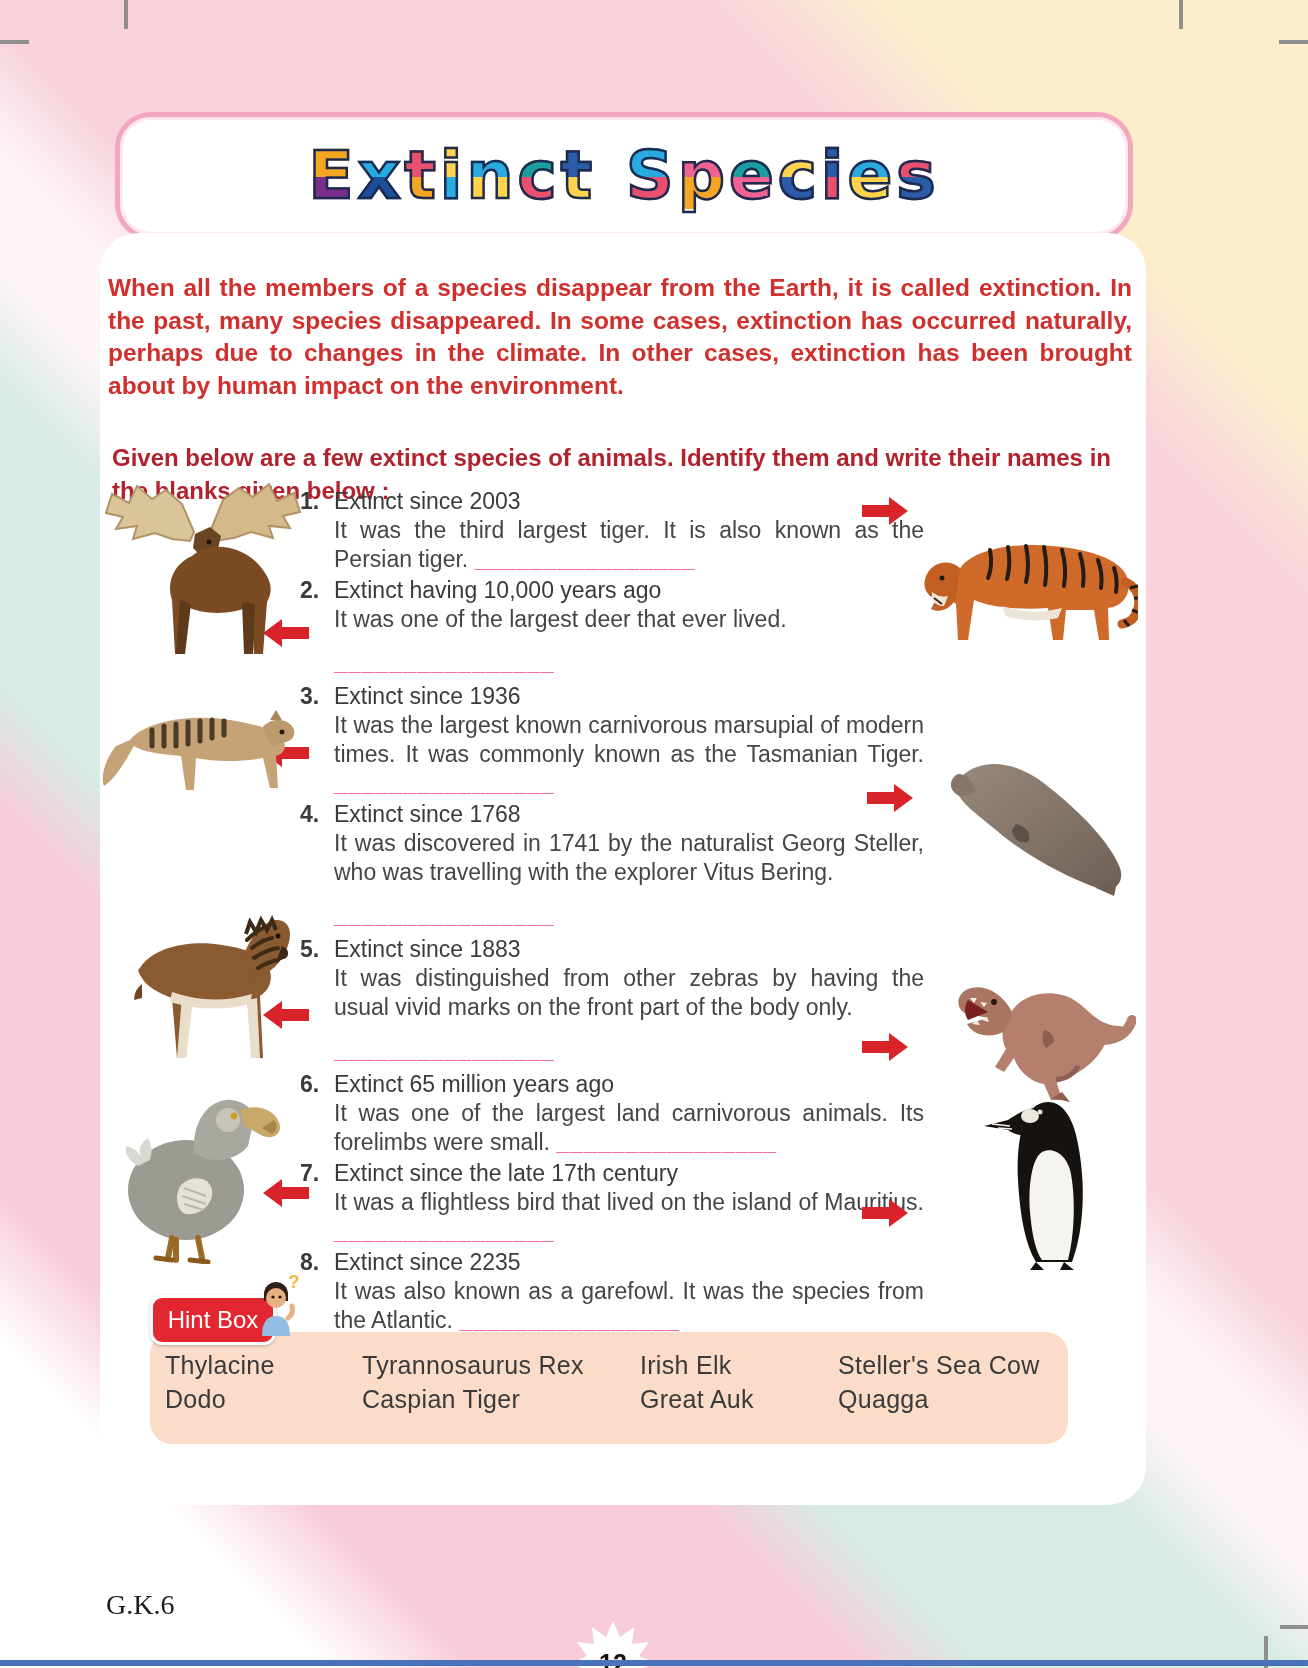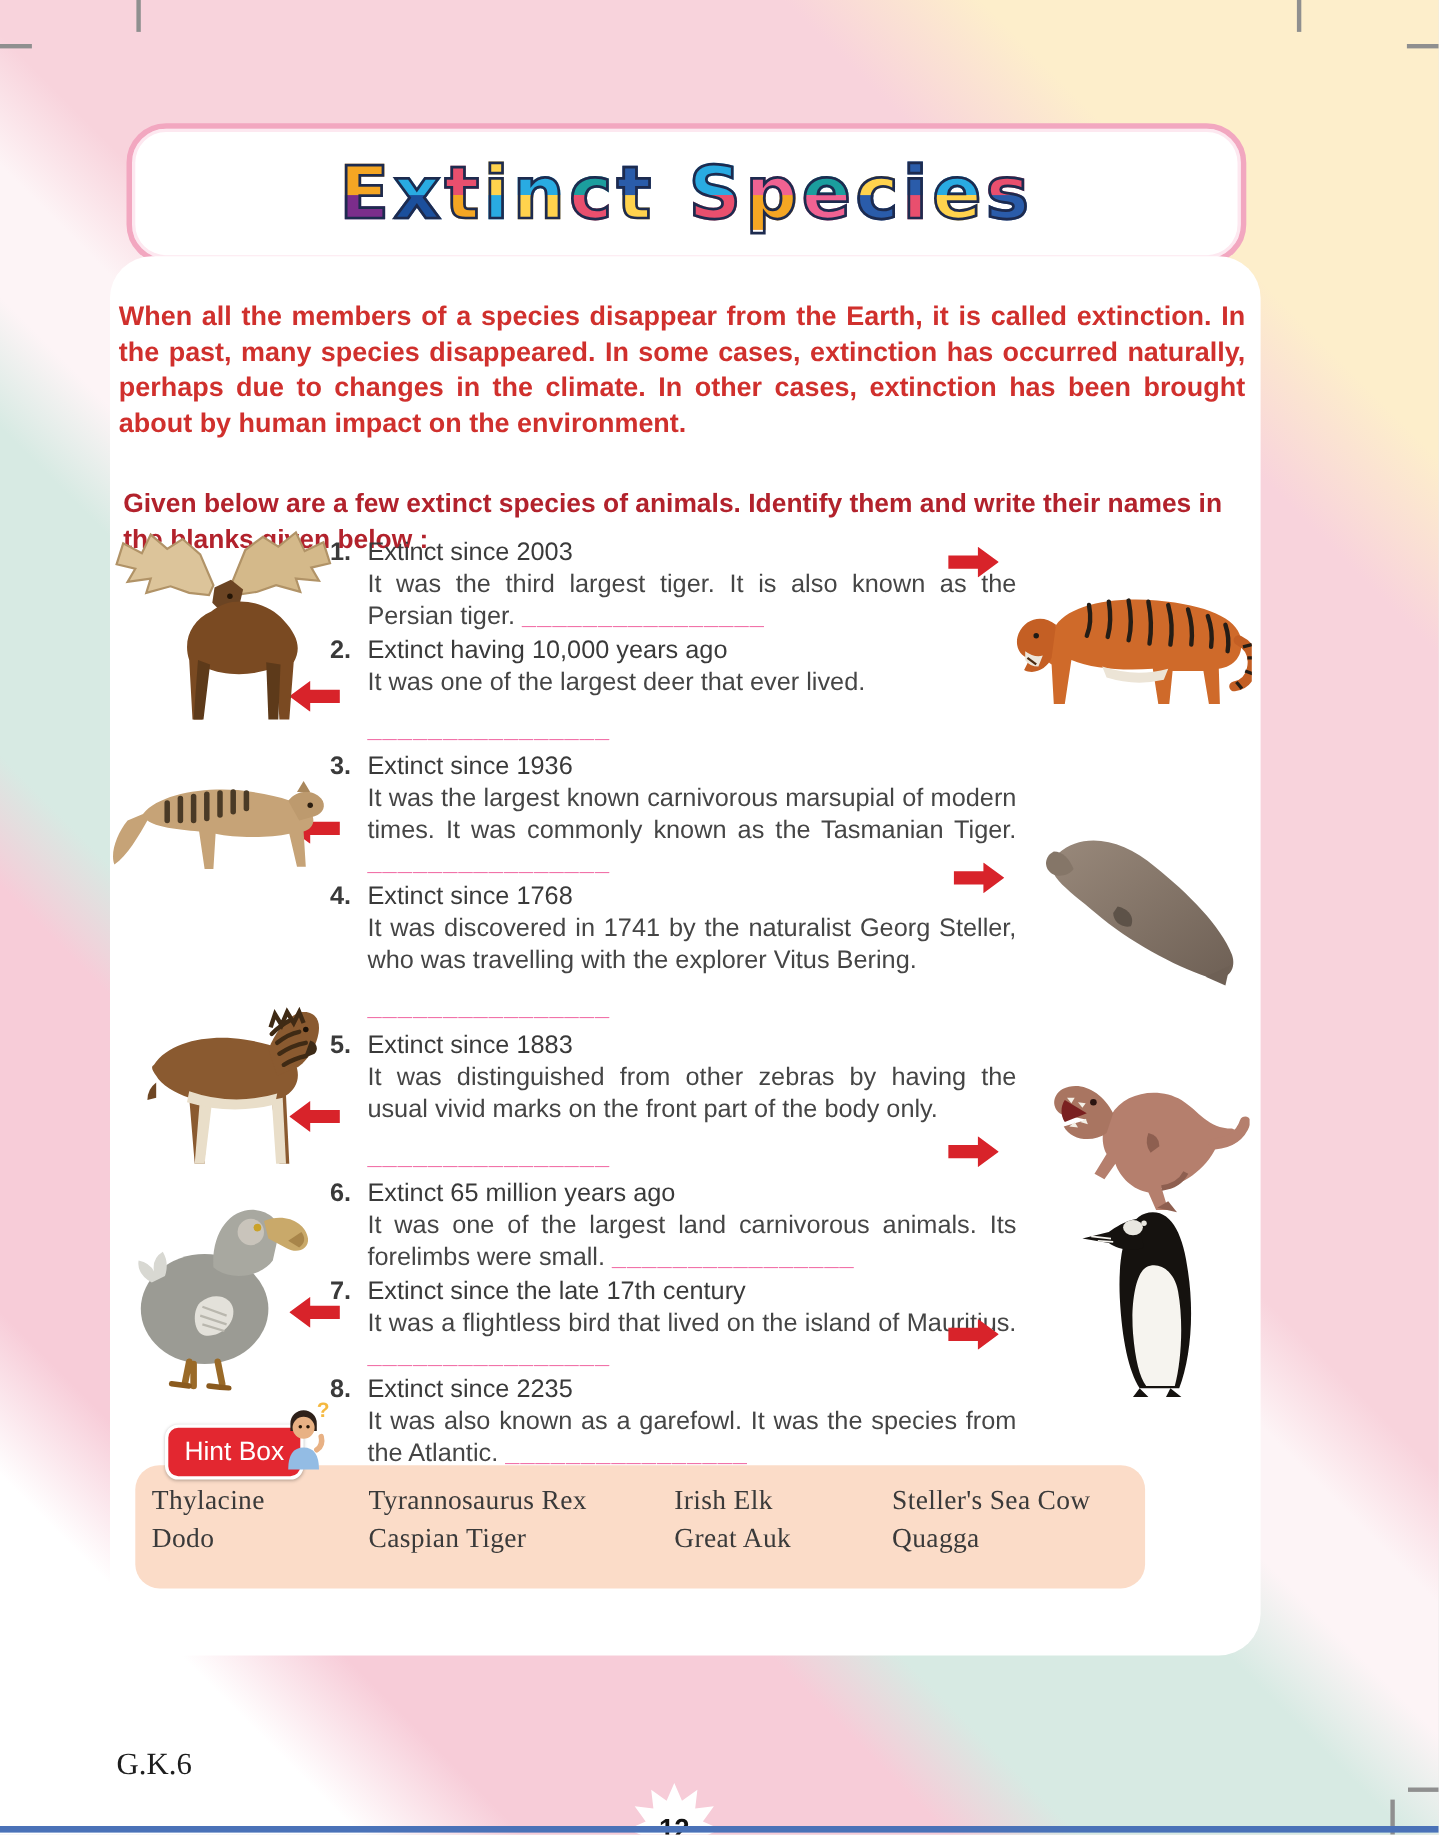--- a/index.html
+++ b/index.html
@@ -37,21 +37,21 @@
   .qh{font-weight:normal;color:#3a3a3a;}
   .qb{color:#454545;text-align:justify;}
   .blank{color:#f0619f;font-weight:bold;letter-spacing:1px;white-space:nowrap;}
   .block-blank .blank{display:block;margin-top:14px;margin-bottom:3px;}
   
   .arrow{position:absolute;width:46px;height:28px;}
   .arrow svg{display:block;}
   
   .animal{position:absolute;}
   
-  .hint-panel{position:absolute;left:123px;top:1332px;width:918px;height:112px;background:#fbdcc8;border-radius:22px;font-family:Liberation Serif, serif;}
+  .hint-panel{position:absolute;left:150px;top:1332px;width:918px;height:112px;background:#fbdcc8;border-radius:22px;}
   .hint-grid{display:grid;grid-template-columns:197px 278px 198px auto;padding:16px 0 0 15px;
     font-size:25px;line-height:34px;color:#3a3a3a;letter-spacing:0.3px;}
   .hint-label{position:absolute;left:150px;top:1295px;width:120px;height:44px;background:#e32730;
     border:3px solid #ffffff;border-radius:12px;display:flex;align-items:center;justify-content:center;
     color:#ffffff;font-weight:normal;font-size:24px;box-shadow:0 1px 3px rgba(0,0,0,.25);}
   .kid{position:absolute;left:254px;top:1272px;}
   
   .book-id{position:absolute;left:96px;top:1543px;padding:2px 10px;background:rgba(255,255,255,.85);
     font-family:"Liberation Serif",serif;font-size:28px;color:#1d1d1d;margin-top:44px;}
   .page-star{position:absolute;left:571px;top:1621px;width:84px;height:84px;}

